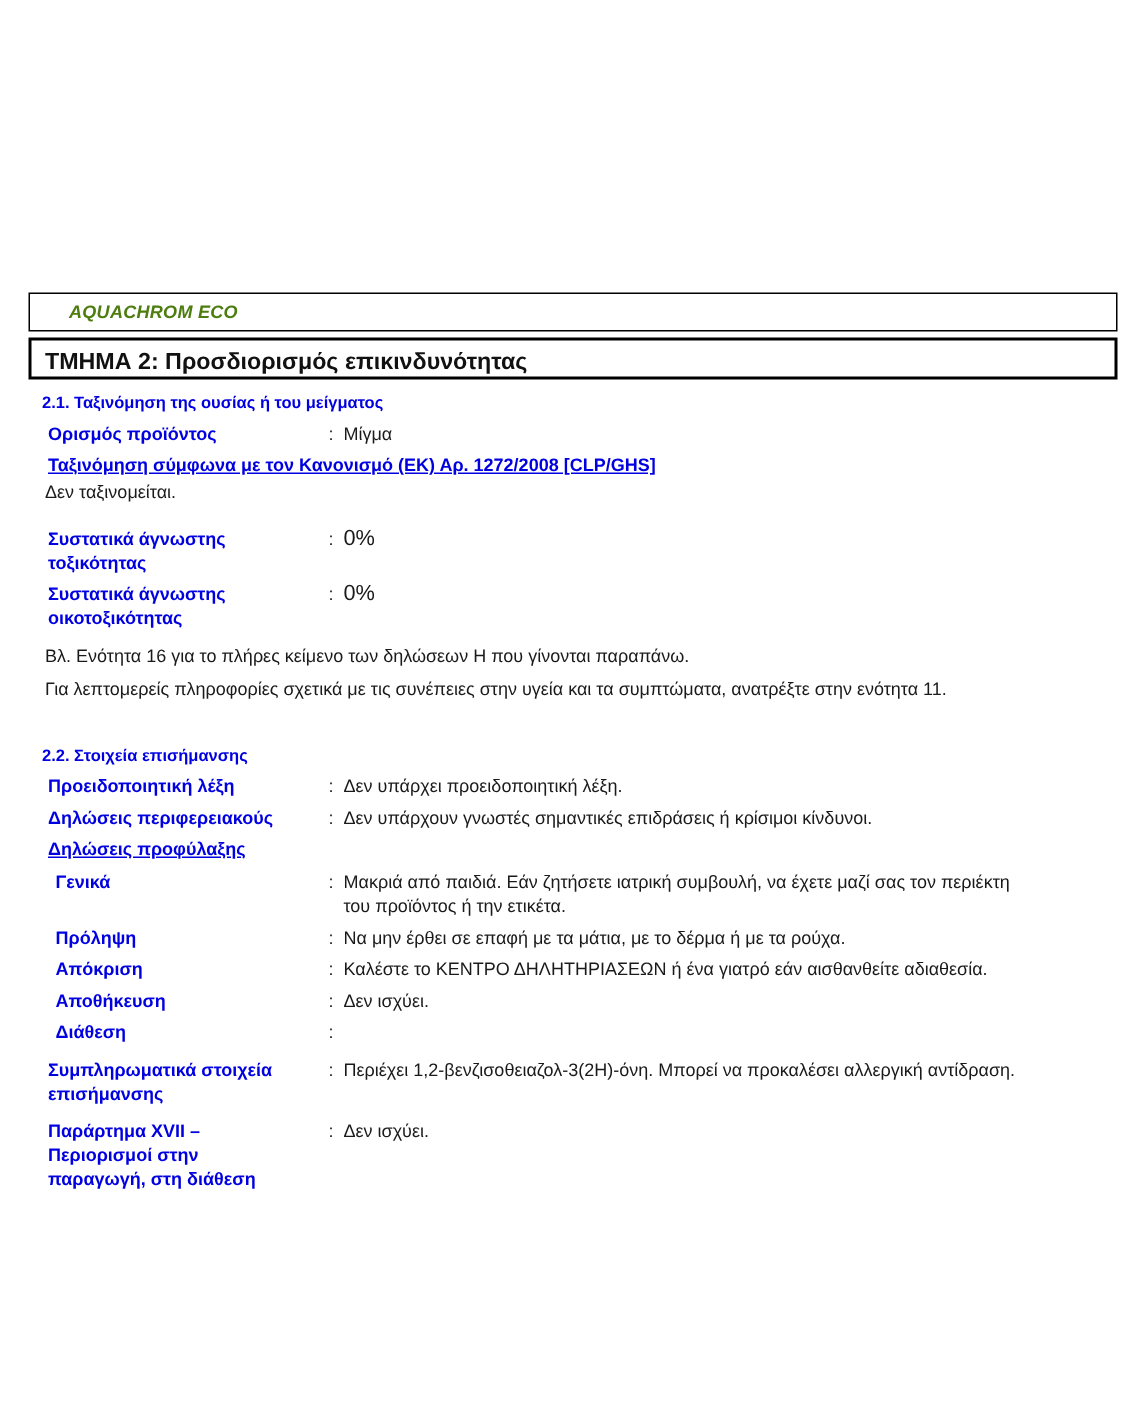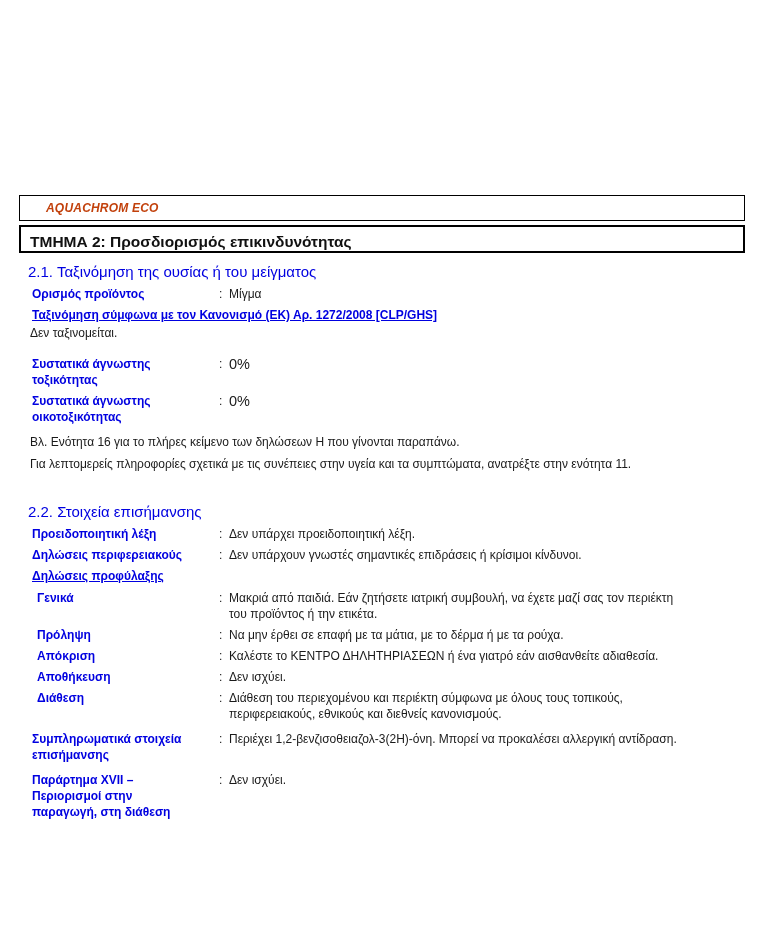--- a/index.html
+++ b/index.html
@@ -27,42 +27,42 @@
   .product-box {
     height: 26px;
     display: flex;
     align-items: center;
     padding-left: 26px;
   }
   .product-box .product-name {
     font-size: 12px;
     font-weight: bold;
     font-style: italic;
-    color: #c2410c;
+    color: #4d7c0f;
     letter-spacing: 0.2px;
   }
   .section-box {
     margin-top: 4px;
     border-width: 2px;
     height: 28px;
     display: flex;
     align-items: flex-end;
     padding-left: 9px;
   }
   .section-box .section-title {
     font-size: 15.5px;
     font-weight: bold;
     color: #111111;
   }
   .sub-heading {
     margin-left: 9px;
     margin-top: 10px;
     margin-bottom: 6px;
-    font-size: 15px;
-    font-weight: normal;
+    font-size: 11px;
+    font-weight: bold;
   }
   .blue { color: #0000e0; }
   .u { text-decoration: underline; }
   .para {
     margin-left: 11px;
     font-size: 12px;
     line-height: 16px;
     margin-bottom: 6px;
   }
   .link-heading {
@@ -190,22 +190,20 @@
 
     <div class="row indent">
       <div class="label blue">Αποθήκευση</div>
       <div class="colon">:</div>
       <div class="value">Δεν ισχύει.</div>
     </div>
 
     <div class="row indent">
       <div class="label blue">Διάθεση</div>
       <div class="colon">:</div>
-      <div class="value">Διάθεση του περιεχομένου και περιέκτη σύμφωνα με όλους τους τοπικούς,
-περιφερειακούς, εθνικούς και διεθνείς κανονισμούς.</div>
     </div>
 
     <div class="gap-sm"></div>
 
     <div class="row">
       <div class="label blue">Συμπληρωματικά στοιχεία
 επισήμανσης</div>
       <div class="colon">:</div>
       <div class="value">Περιέχει 1,2-βενζισοθειαζολ-3(2H)-όνη.  Μπορεί να προκαλέσει αλλεργική αντίδραση.</div>
     </div>

